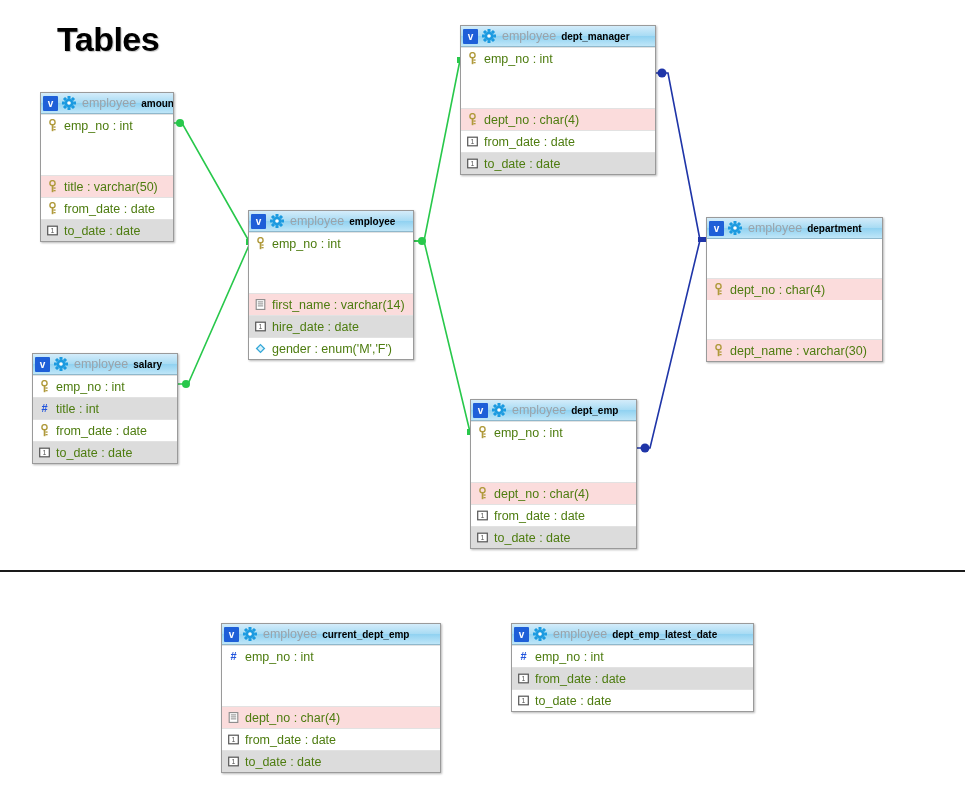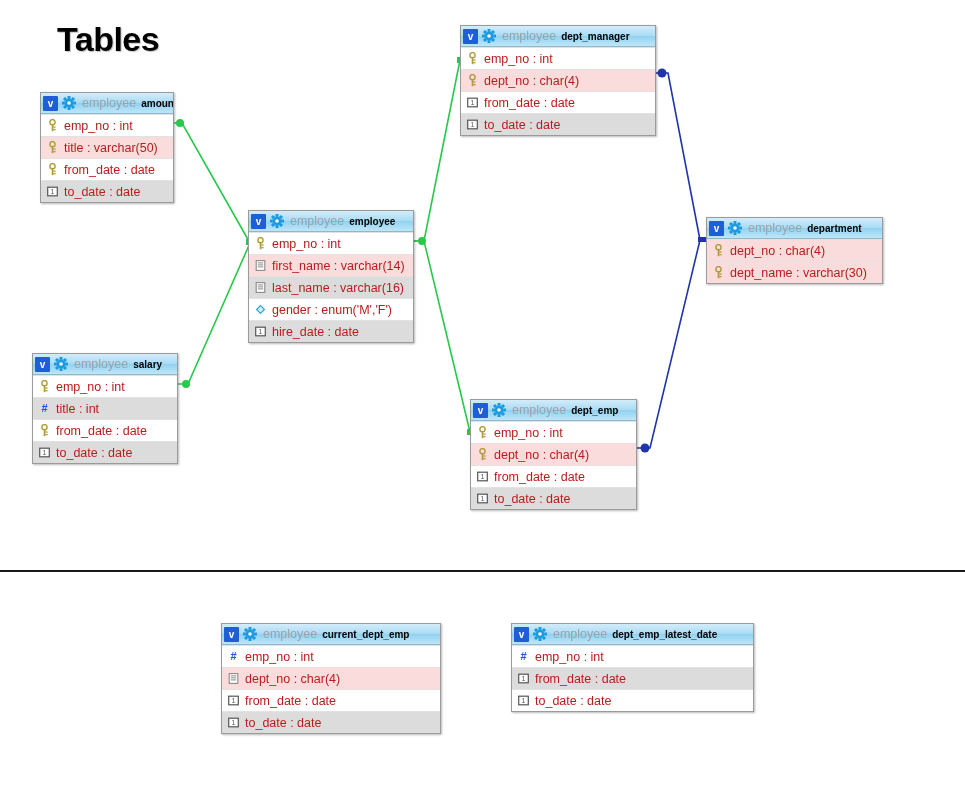--- a/index.html
+++ b/index.html
@@ -87,27 +87,27 @@
     font-weight: bold;
   }
 
   .row {
     display: flex;
     align-items: center;
     height: 22px;
     padding-left: 6px;
     border-top: 1px solid #e2e2e2;
     white-space: nowrap;
-    color: #b91c1c;
+    color: #4d7c0f;
     font-size: 12.5px;
   }
   .row:first-of-type { border-top: none; }
   .row.bg-white { background: #ffffff; }
   .row.bg-gray  { background: #dcdcdc; }
-  .row.bg-pink  { background: #fbdcdc; }
+  .row.bg-pink  { background: #fbdcdc; margin-top: 39px; }
 
   .row-icon {
     width: 11px; height: 13px;
     margin-right: 6px;
     flex: 0 0 auto;
     display: block;
   }
   .row-label { overflow: hidden; text-overflow: clip; }
 </style>
 </head>
@@ -314,308 +314,297 @@
             <rect x="2.8" y="3.4" width="5.4" height="1" fill="#8a8a8a"></rect>
             <rect x="2.8" y="5.4" width="5.4" height="1" fill="#8a8a8a"></rect>
             <rect x="2.8" y="7.4" width="5.4" height="1" fill="#8a8a8a"></rect>
           </svg>
         </span>
         <span class="row-label">first_name : varchar(14)</span>
       </div>
       <div class="row bg-gray">
         <span style="display: flex;">
           <svg class="row-icon" viewBox="0 0 11 13" xmlns="http://www.w3.org/2000/svg">
+            <rect x="0.7" y="2.2" width="9.6" height="8.6" fill="#ffffff" stroke="#555555" stroke-width="1.2"></rect>
+            <text x="5.5" y="9" font-size="7" text-anchor="middle" fill="#555555" font-family="Liberation Sans, sans-serif">1</text>
+          </svg>
+        </span>
+        <span class="row-label">hire_date : date</span>
+      </div>
+      <div class="row bg-white">
+        <span style="display: flex;">
+          <svg class="row-icon" viewBox="0 0 11 13" xmlns="http://www.w3.org/2000/svg">
+            <polygon points="5.5,2.6 9.4,6.5 5.5,10.4 1.6,6.5" fill="#d8f1fb" stroke="#35a8d8" stroke-width="1.3"></polygon>
+          </svg>
+        </span>
+        <span class="row-label">gender : enum('M','F')</span>
+      </div>
+    </div>
+    <div class="entity" style="left: 32px; top: 353px; width: 146px;">
+      <div class="entity-header">
+        <div class="vbadge">v</div>
+        <span style="display: flex;">
+          <svg class="gear-icon" viewBox="0 0 14 14" xmlns="http://www.w3.org/2000/svg">
+            <rect x="11.1" y="5.5" width="3" height="3" fill="#1b9ae0" transform="rotate(0 12.6 7)"></rect>
+            <rect x="9.459797974644665" y="9.459797974644665" width="3" height="3" fill="#1b9ae0" transform="rotate(45 10.959797974644665 10.959797974644665)"></rect>
+            <rect x="5.5" y="11.1" width="3" height="3" fill="#1b9ae0" transform="rotate(90 7 12.6)"></rect>
+            <rect x="1.5402020253553346" y="9.459797974644665" width="3" height="3" fill="#1b9ae0" transform="rotate(135 3.0402020253553346 10.959797974644665)"></rect>
+            <rect x="-0.09999999999999964" y="5.500000000000001" width="3" height="3" fill="#1b9ae0" transform="rotate(180 1.4000000000000004 7.000000000000001)"></rect>
+            <rect x="1.5402020253553332" y="1.5402020253553346" width="3" height="3" fill="#1b9ae0" transform="rotate(225 3.0402020253553332 3.0402020253553346)"></rect>
+            <rect x="5.499999999999999" y="-0.09999999999999964" width="3" height="3" fill="#1b9ae0" transform="rotate(270 6.999999999999999 1.4000000000000004)"></rect>
+            <rect x="9.459797974644665" y="1.5402020253553332" width="3" height="3" fill="#1b9ae0" transform="rotate(315 10.959797974644665 3.0402020253553332)"></rect>
+            <circle cx="7" cy="7" r="4.3" fill="#1b9ae0"></circle>
+            <circle cx="7" cy="7" r="1.8" fill="#ffffff"></circle>
+          </svg>
+        </span>
+        <span class="schema-name">employee</span>
+        <span class="entity-name">salary</span>
+      </div>
+      <div class="row bg-white">
+        <span style="display: flex;">
+          <svg class="row-icon" viewBox="0 0 11 13" xmlns="http://www.w3.org/2000/svg">
+            <circle cx="5.5" cy="3.2" r="2.6" fill="none" stroke="#b09a3c" stroke-width="1.4"></circle>
+            <rect x="4.7" y="5.2" width="1.7" height="7" fill="#b09a3c"></rect>
+            <rect x="6.4" y="7.4" width="2.2" height="1.3" fill="#b09a3c"></rect>
+            <rect x="6.4" y="10" width="2.2" height="1.3" fill="#b09a3c"></rect>
+          </svg>
+        </span>
+        <span class="row-label">emp_no : int</span>
+      </div>
+      <div class="row bg-gray">
+        <span style="display: flex;">
+          <svg class="row-icon" viewBox="0 0 11 13" xmlns="http://www.w3.org/2000/svg">
+            <text x="5.5" y="10" font-size="11" font-weight="bold" text-anchor="middle" fill="#2255dd" font-family="Liberation Sans, sans-serif">#</text>
+          </svg>
+        </span>
+        <span class="row-label">title : int</span>
+      </div>
+      <div class="row bg-white">
+        <span style="display: flex;">
+          <svg class="row-icon" viewBox="0 0 11 13" xmlns="http://www.w3.org/2000/svg">
+            <circle cx="5.5" cy="3.2" r="2.6" fill="none" stroke="#b09a3c" stroke-width="1.4"></circle>
+            <rect x="4.7" y="5.2" width="1.7" height="7" fill="#b09a3c"></rect>
+            <rect x="6.4" y="7.4" width="2.2" height="1.3" fill="#b09a3c"></rect>
+            <rect x="6.4" y="10" width="2.2" height="1.3" fill="#b09a3c"></rect>
+          </svg>
+        </span>
+        <span class="row-label">from_date : date</span>
+      </div>
+      <div class="row bg-gray">
+        <span style="display: flex;">
+          <svg class="row-icon" viewBox="0 0 11 13" xmlns="http://www.w3.org/2000/svg">
+            <rect x="0.7" y="2.2" width="9.6" height="8.6" fill="#ffffff" stroke="#555555" stroke-width="1.2"></rect>
+            <text x="5.5" y="9" font-size="7" text-anchor="middle" fill="#555555" font-family="Liberation Sans, sans-serif">1</text>
+          </svg>
+        </span>
+        <span class="row-label">to_date : date</span>
+      </div>
+    </div>
+    <div class="entity" style="left: 706px; top: 217px; width: 177px;">
+      <div class="entity-header">
+        <div class="vbadge">v</div>
+        <span style="display: flex;">
+          <svg class="gear-icon" viewBox="0 0 14 14" xmlns="http://www.w3.org/2000/svg">
+            <rect x="11.1" y="5.5" width="3" height="3" fill="#1b9ae0" transform="rotate(0 12.6 7)"></rect>
+            <rect x="9.459797974644665" y="9.459797974644665" width="3" height="3" fill="#1b9ae0" transform="rotate(45 10.959797974644665 10.959797974644665)"></rect>
+            <rect x="5.5" y="11.1" width="3" height="3" fill="#1b9ae0" transform="rotate(90 7 12.6)"></rect>
+            <rect x="1.5402020253553346" y="9.459797974644665" width="3" height="3" fill="#1b9ae0" transform="rotate(135 3.0402020253553346 10.959797974644665)"></rect>
+            <rect x="-0.09999999999999964" y="5.500000000000001" width="3" height="3" fill="#1b9ae0" transform="rotate(180 1.4000000000000004 7.000000000000001)"></rect>
+            <rect x="1.5402020253553332" y="1.5402020253553346" width="3" height="3" fill="#1b9ae0" transform="rotate(225 3.0402020253553332 3.0402020253553346)"></rect>
+            <rect x="5.499999999999999" y="-0.09999999999999964" width="3" height="3" fill="#1b9ae0" transform="rotate(270 6.999999999999999 1.4000000000000004)"></rect>
+            <rect x="9.459797974644665" y="1.5402020253553332" width="3" height="3" fill="#1b9ae0" transform="rotate(315 10.959797974644665 3.0402020253553332)"></rect>
+            <circle cx="7" cy="7" r="4.3" fill="#1b9ae0"></circle>
+            <circle cx="7" cy="7" r="1.8" fill="#ffffff"></circle>
+          </svg>
+        </span>
+        <span class="schema-name">employee</span>
+        <span class="entity-name">department</span>
+      </div>
+      <div class="row bg-pink">
+        <span style="display: flex;">
+          <svg class="row-icon" viewBox="0 0 11 13" xmlns="http://www.w3.org/2000/svg">
+            <circle cx="5.5" cy="3.2" r="2.6" fill="none" stroke="#b09a3c" stroke-width="1.4"></circle>
+            <rect x="4.7" y="5.2" width="1.7" height="7" fill="#b09a3c"></rect>
+            <rect x="6.4" y="7.4" width="2.2" height="1.3" fill="#b09a3c"></rect>
+            <rect x="6.4" y="10" width="2.2" height="1.3" fill="#b09a3c"></rect>
+          </svg>
+        </span>
+        <span class="row-label">dept_no : char(4)</span>
+      </div>
+      <div class="row bg-pink">
+        <span style="display: flex;">
+          <svg class="row-icon" viewBox="0 0 11 13" xmlns="http://www.w3.org/2000/svg">
+            <circle cx="5.5" cy="3.2" r="2.6" fill="none" stroke="#b09a3c" stroke-width="1.4"></circle>
+            <rect x="4.7" y="5.2" width="1.7" height="7" fill="#b09a3c"></rect>
+            <rect x="6.4" y="7.4" width="2.2" height="1.3" fill="#b09a3c"></rect>
+            <rect x="6.4" y="10" width="2.2" height="1.3" fill="#b09a3c"></rect>
+          </svg>
+        </span>
+        <span class="row-label">dept_name : varchar(30)</span>
+      </div>
+    </div>
+    <div class="entity" style="left: 470px; top: 399px; width: 167px;">
+      <div class="entity-header">
+        <div class="vbadge">v</div>
+        <span style="display: flex;">
+          <svg class="gear-icon" viewBox="0 0 14 14" xmlns="http://www.w3.org/2000/svg">
+            <rect x="11.1" y="5.5" width="3" height="3" fill="#1b9ae0" transform="rotate(0 12.6 7)"></rect>
+            <rect x="9.459797974644665" y="9.459797974644665" width="3" height="3" fill="#1b9ae0" transform="rotate(45 10.959797974644665 10.959797974644665)"></rect>
+            <rect x="5.5" y="11.1" width="3" height="3" fill="#1b9ae0" transform="rotate(90 7 12.6)"></rect>
+            <rect x="1.5402020253553346" y="9.459797974644665" width="3" height="3" fill="#1b9ae0" transform="rotate(135 3.0402020253553346 10.959797974644665)"></rect>
+            <rect x="-0.09999999999999964" y="5.500000000000001" width="3" height="3" fill="#1b9ae0" transform="rotate(180 1.4000000000000004 7.000000000000001)"></rect>
+            <rect x="1.5402020253553332" y="1.5402020253553346" width="3" height="3" fill="#1b9ae0" transform="rotate(225 3.0402020253553332 3.0402020253553346)"></rect>
+            <rect x="5.499999999999999" y="-0.09999999999999964" width="3" height="3" fill="#1b9ae0" transform="rotate(270 6.999999999999999 1.4000000000000004)"></rect>
+            <rect x="9.459797974644665" y="1.5402020253553332" width="3" height="3" fill="#1b9ae0" transform="rotate(315 10.959797974644665 3.0402020253553332)"></rect>
+            <circle cx="7" cy="7" r="4.3" fill="#1b9ae0"></circle>
+            <circle cx="7" cy="7" r="1.8" fill="#ffffff"></circle>
+          </svg>
+        </span>
+        <span class="schema-name">employee</span>
+        <span class="entity-name">dept_emp</span>
+      </div>
+      <div class="row bg-white">
+        <span style="display: flex;">
+          <svg class="row-icon" viewBox="0 0 11 13" xmlns="http://www.w3.org/2000/svg">
+            <circle cx="5.5" cy="3.2" r="2.6" fill="none" stroke="#b09a3c" stroke-width="1.4"></circle>
+            <rect x="4.7" y="5.2" width="1.7" height="7" fill="#b09a3c"></rect>
+            <rect x="6.4" y="7.4" width="2.2" height="1.3" fill="#b09a3c"></rect>
+            <rect x="6.4" y="10" width="2.2" height="1.3" fill="#b09a3c"></rect>
+          </svg>
+        </span>
+        <span class="row-label">emp_no : int</span>
+      </div>
+      <div class="row bg-pink">
+        <span style="display: flex;">
+          <svg class="row-icon" viewBox="0 0 11 13" xmlns="http://www.w3.org/2000/svg">
+            <circle cx="5.5" cy="3.2" r="2.6" fill="none" stroke="#b09a3c" stroke-width="1.4"></circle>
+            <rect x="4.7" y="5.2" width="1.7" height="7" fill="#b09a3c"></rect>
+            <rect x="6.4" y="7.4" width="2.2" height="1.3" fill="#b09a3c"></rect>
+            <rect x="6.4" y="10" width="2.2" height="1.3" fill="#b09a3c"></rect>
+          </svg>
+        </span>
+        <span class="row-label">dept_no : char(4)</span>
+      </div>
+      <div class="row bg-white">
+        <span style="display: flex;">
+          <svg class="row-icon" viewBox="0 0 11 13" xmlns="http://www.w3.org/2000/svg">
+            <rect x="0.7" y="2.2" width="9.6" height="8.6" fill="#ffffff" stroke="#555555" stroke-width="1.2"></rect>
+            <text x="5.5" y="9" font-size="7" text-anchor="middle" fill="#555555" font-family="Liberation Sans, sans-serif">1</text>
+          </svg>
+        </span>
+        <span class="row-label">from_date : date</span>
+      </div>
+      <div class="row bg-gray">
+        <span style="display: flex;">
+          <svg class="row-icon" viewBox="0 0 11 13" xmlns="http://www.w3.org/2000/svg">
+            <rect x="0.7" y="2.2" width="9.6" height="8.6" fill="#ffffff" stroke="#555555" stroke-width="1.2"></rect>
+            <text x="5.5" y="9" font-size="7" text-anchor="middle" fill="#555555" font-family="Liberation Sans, sans-serif">1</text>
+          </svg>
+        </span>
+        <span class="row-label">to_date : date</span>
+      </div>
+    </div>
+    <div class="entity" style="left: 221px; top: 623px; width: 220px;">
+      <div class="entity-header">
+        <div class="vbadge">v</div>
+        <span style="display: flex;">
+          <svg class="gear-icon" viewBox="0 0 14 14" xmlns="http://www.w3.org/2000/svg">
+            <rect x="11.1" y="5.5" width="3" height="3" fill="#1b9ae0" transform="rotate(0 12.6 7)"></rect>
+            <rect x="9.459797974644665" y="9.459797974644665" width="3" height="3" fill="#1b9ae0" transform="rotate(45 10.959797974644665 10.959797974644665)"></rect>
+            <rect x="5.5" y="11.1" width="3" height="3" fill="#1b9ae0" transform="rotate(90 7 12.6)"></rect>
+            <rect x="1.5402020253553346" y="9.459797974644665" width="3" height="3" fill="#1b9ae0" transform="rotate(135 3.0402020253553346 10.959797974644665)"></rect>
+            <rect x="-0.09999999999999964" y="5.500000000000001" width="3" height="3" fill="#1b9ae0" transform="rotate(180 1.4000000000000004 7.000000000000001)"></rect>
+            <rect x="1.5402020253553332" y="1.5402020253553346" width="3" height="3" fill="#1b9ae0" transform="rotate(225 3.0402020253553332 3.0402020253553346)"></rect>
+            <rect x="5.499999999999999" y="-0.09999999999999964" width="3" height="3" fill="#1b9ae0" transform="rotate(270 6.999999999999999 1.4000000000000004)"></rect>
+            <rect x="9.459797974644665" y="1.5402020253553332" width="3" height="3" fill="#1b9ae0" transform="rotate(315 10.959797974644665 3.0402020253553332)"></rect>
+            <circle cx="7" cy="7" r="4.3" fill="#1b9ae0"></circle>
+            <circle cx="7" cy="7" r="1.8" fill="#ffffff"></circle>
+          </svg>
+        </span>
+        <span class="schema-name">employee</span>
+        <span class="entity-name">current_dept_emp</span>
+      </div>
+      <div class="row bg-white">
+        <span style="display: flex;">
+          <svg class="row-icon" viewBox="0 0 11 13" xmlns="http://www.w3.org/2000/svg">
+            <text x="5.5" y="10" font-size="11" font-weight="bold" text-anchor="middle" fill="#2255dd" font-family="Liberation Sans, sans-serif">#</text>
+          </svg>
+        </span>
+        <span class="row-label">emp_no : int</span>
+      </div>
+      <div class="row bg-pink">
+        <span style="display: flex;">
+          <svg class="row-icon" viewBox="0 0 11 13" xmlns="http://www.w3.org/2000/svg">
             <rect x="1.2" y="1.6" width="8.6" height="9.8" fill="#ffffff" stroke="#8a8a8a" stroke-width="1.1"></rect>
             <rect x="2.8" y="3.4" width="5.4" height="1" fill="#8a8a8a"></rect>
             <rect x="2.8" y="5.4" width="5.4" height="1" fill="#8a8a8a"></rect>
             <rect x="2.8" y="7.4" width="5.4" height="1" fill="#8a8a8a"></rect>
           </svg>
         </span>
-        <span class="row-label">last_name : varchar(16)</span>
-      </div>
-      <div class="row bg-white">
-        <span style="display: flex;">
-          <svg class="row-icon" viewBox="0 0 11 13" xmlns="http://www.w3.org/2000/svg">
-            <polygon points="5.5,2.6 9.4,6.5 5.5,10.4 1.6,6.5" fill="#d8f1fb" stroke="#35a8d8" stroke-width="1.3"></polygon>
-          </svg>
-        </span>
-        <span class="row-label">gender : enum('M','F')</span>
-      </div>
-      <div class="row bg-gray">
-        <span style="display: flex;">
-          <svg class="row-icon" viewBox="0 0 11 13" xmlns="http://www.w3.org/2000/svg">
-            <rect x="0.7" y="2.2" width="9.6" height="8.6" fill="#ffffff" stroke="#555555" stroke-width="1.2"></rect>
-            <text x="5.5" y="9" font-size="7" text-anchor="middle" fill="#555555" font-family="Liberation Sans, sans-serif">1</text>
-          </svg>
-        </span>
-        <span class="row-label">hire_date : date</span>
-      </div>
-    </div>
-    <div class="entity" style="left: 32px; top: 353px; width: 146px;">
-      <div class="entity-header">
-        <div class="vbadge">v</div>
-        <span style="display: flex;">
-          <svg class="gear-icon" viewBox="0 0 14 14" xmlns="http://www.w3.org/2000/svg">
-            <rect x="11.1" y="5.5" width="3" height="3" fill="#1b9ae0" transform="rotate(0 12.6 7)"></rect>
-            <rect x="9.459797974644665" y="9.459797974644665" width="3" height="3" fill="#1b9ae0" transform="rotate(45 10.959797974644665 10.959797974644665)"></rect>
-            <rect x="5.5" y="11.1" width="3" height="3" fill="#1b9ae0" transform="rotate(90 7 12.6)"></rect>
-            <rect x="1.5402020253553346" y="9.459797974644665" width="3" height="3" fill="#1b9ae0" transform="rotate(135 3.0402020253553346 10.959797974644665)"></rect>
-            <rect x="-0.09999999999999964" y="5.500000000000001" width="3" height="3" fill="#1b9ae0" transform="rotate(180 1.4000000000000004 7.000000000000001)"></rect>
-            <rect x="1.5402020253553332" y="1.5402020253553346" width="3" height="3" fill="#1b9ae0" transform="rotate(225 3.0402020253553332 3.0402020253553346)"></rect>
-            <rect x="5.499999999999999" y="-0.09999999999999964" width="3" height="3" fill="#1b9ae0" transform="rotate(270 6.999999999999999 1.4000000000000004)"></rect>
-            <rect x="9.459797974644665" y="1.5402020253553332" width="3" height="3" fill="#1b9ae0" transform="rotate(315 10.959797974644665 3.0402020253553332)"></rect>
-            <circle cx="7" cy="7" r="4.3" fill="#1b9ae0"></circle>
-            <circle cx="7" cy="7" r="1.8" fill="#ffffff"></circle>
-          </svg>
-        </span>
-        <span class="schema-name">employee</span>
-        <span class="entity-name">salary</span>
-      </div>
-      <div class="row bg-white">
-        <span style="display: flex;">
-          <svg class="row-icon" viewBox="0 0 11 13" xmlns="http://www.w3.org/2000/svg">
-            <circle cx="5.5" cy="3.2" r="2.6" fill="none" stroke="#b09a3c" stroke-width="1.4"></circle>
-            <rect x="4.7" y="5.2" width="1.7" height="7" fill="#b09a3c"></rect>
-            <rect x="6.4" y="7.4" width="2.2" height="1.3" fill="#b09a3c"></rect>
-            <rect x="6.4" y="10" width="2.2" height="1.3" fill="#b09a3c"></rect>
+        <span class="row-label">dept_no : char(4)</span>
+      </div>
+      <div class="row bg-white">
+        <span style="display: flex;">
+          <svg class="row-icon" viewBox="0 0 11 13" xmlns="http://www.w3.org/2000/svg">
+            <rect x="0.7" y="2.2" width="9.6" height="8.6" fill="#ffffff" stroke="#555555" stroke-width="1.2"></rect>
+            <text x="5.5" y="9" font-size="7" text-anchor="middle" fill="#555555" font-family="Liberation Sans, sans-serif">1</text>
+          </svg>
+        </span>
+        <span class="row-label">from_date : date</span>
+      </div>
+      <div class="row bg-gray">
+        <span style="display: flex;">
+          <svg class="row-icon" viewBox="0 0 11 13" xmlns="http://www.w3.org/2000/svg">
+            <rect x="0.7" y="2.2" width="9.6" height="8.6" fill="#ffffff" stroke="#555555" stroke-width="1.2"></rect>
+            <text x="5.5" y="9" font-size="7" text-anchor="middle" fill="#555555" font-family="Liberation Sans, sans-serif">1</text>
+          </svg>
+        </span>
+        <span class="row-label">to_date : date</span>
+      </div>
+    </div>
+    <div class="entity" style="left: 511px; top: 623px; width: 243px;">
+      <div class="entity-header">
+        <div class="vbadge">v</div>
+        <span style="display: flex;">
+          <svg class="gear-icon" viewBox="0 0 14 14" xmlns="http://www.w3.org/2000/svg">
+            <rect x="11.1" y="5.5" width="3" height="3" fill="#1b9ae0" transform="rotate(0 12.6 7)"></rect>
+            <rect x="9.459797974644665" y="9.459797974644665" width="3" height="3" fill="#1b9ae0" transform="rotate(45 10.959797974644665 10.959797974644665)"></rect>
+            <rect x="5.5" y="11.1" width="3" height="3" fill="#1b9ae0" transform="rotate(90 7 12.6)"></rect>
+            <rect x="1.5402020253553346" y="9.459797974644665" width="3" height="3" fill="#1b9ae0" transform="rotate(135 3.0402020253553346 10.959797974644665)"></rect>
+            <rect x="-0.09999999999999964" y="5.500000000000001" width="3" height="3" fill="#1b9ae0" transform="rotate(180 1.4000000000000004 7.000000000000001)"></rect>
+            <rect x="1.5402020253553332" y="1.5402020253553346" width="3" height="3" fill="#1b9ae0" transform="rotate(225 3.0402020253553332 3.0402020253553346)"></rect>
+            <rect x="5.499999999999999" y="-0.09999999999999964" width="3" height="3" fill="#1b9ae0" transform="rotate(270 6.999999999999999 1.4000000000000004)"></rect>
+            <rect x="9.459797974644665" y="1.5402020253553332" width="3" height="3" fill="#1b9ae0" transform="rotate(315 10.959797974644665 3.0402020253553332)"></rect>
+            <circle cx="7" cy="7" r="4.3" fill="#1b9ae0"></circle>
+            <circle cx="7" cy="7" r="1.8" fill="#ffffff"></circle>
+          </svg>
+        </span>
+        <span class="schema-name">employee</span>
+        <span class="entity-name">dept_emp_latest_date</span>
+      </div>
+      <div class="row bg-white">
+        <span style="display: flex;">
+          <svg class="row-icon" viewBox="0 0 11 13" xmlns="http://www.w3.org/2000/svg">
+            <text x="5.5" y="10" font-size="11" font-weight="bold" text-anchor="middle" fill="#2255dd" font-family="Liberation Sans, sans-serif">#</text>
           </svg>
         </span>
         <span class="row-label">emp_no : int</span>
       </div>
       <div class="row bg-gray">
         <span style="display: flex;">
           <svg class="row-icon" viewBox="0 0 11 13" xmlns="http://www.w3.org/2000/svg">
-            <text x="5.5" y="10" font-size="11" font-weight="bold" text-anchor="middle" fill="#2255dd" font-family="Liberation Sans, sans-serif">#</text>
-          </svg>
-        </span>
-        <span class="row-label">title : int</span>
-      </div>
-      <div class="row bg-white">
-        <span style="display: flex;">
-          <svg class="row-icon" viewBox="0 0 11 13" xmlns="http://www.w3.org/2000/svg">
-            <circle cx="5.5" cy="3.2" r="2.6" fill="none" stroke="#b09a3c" stroke-width="1.4"></circle>
-            <rect x="4.7" y="5.2" width="1.7" height="7" fill="#b09a3c"></rect>
-            <rect x="6.4" y="7.4" width="2.2" height="1.3" fill="#b09a3c"></rect>
-            <rect x="6.4" y="10" width="2.2" height="1.3" fill="#b09a3c"></rect>
+            <rect x="0.7" y="2.2" width="9.6" height="8.6" fill="#ffffff" stroke="#555555" stroke-width="1.2"></rect>
+            <text x="5.5" y="9" font-size="7" text-anchor="middle" fill="#555555" font-family="Liberation Sans, sans-serif">1</text>
           </svg>
         </span>
         <span class="row-label">from_date : date</span>
       </div>
-      <div class="row bg-gray">
+      <div class="row bg-white">
         <span style="display: flex;">
           <svg class="row-icon" viewBox="0 0 11 13" xmlns="http://www.w3.org/2000/svg">
             <rect x="0.7" y="2.2" width="9.6" height="8.6" fill="#ffffff" stroke="#555555" stroke-width="1.2"></rect>
             <text x="5.5" y="9" font-size="7" text-anchor="middle" fill="#555555" font-family="Liberation Sans, sans-serif">1</text>
           </svg>
         </span>
         <span class="row-label">to_date : date</span>
       </div>
     </div>
-    <div class="entity" style="left: 706px; top: 217px; width: 177px;">
-      <div class="entity-header">
-        <div class="vbadge">v</div>
-        <span style="display: flex;">
-          <svg class="gear-icon" viewBox="0 0 14 14" xmlns="http://www.w3.org/2000/svg">
-            <rect x="11.1" y="5.5" width="3" height="3" fill="#1b9ae0" transform="rotate(0 12.6 7)"></rect>
-            <rect x="9.459797974644665" y="9.459797974644665" width="3" height="3" fill="#1b9ae0" transform="rotate(45 10.959797974644665 10.959797974644665)"></rect>
-            <rect x="5.5" y="11.1" width="3" height="3" fill="#1b9ae0" transform="rotate(90 7 12.6)"></rect>
-            <rect x="1.5402020253553346" y="9.459797974644665" width="3" height="3" fill="#1b9ae0" transform="rotate(135 3.0402020253553346 10.959797974644665)"></rect>
-            <rect x="-0.09999999999999964" y="5.500000000000001" width="3" height="3" fill="#1b9ae0" transform="rotate(180 1.4000000000000004 7.000000000000001)"></rect>
-            <rect x="1.5402020253553332" y="1.5402020253553346" width="3" height="3" fill="#1b9ae0" transform="rotate(225 3.0402020253553332 3.0402020253553346)"></rect>
-            <rect x="5.499999999999999" y="-0.09999999999999964" width="3" height="3" fill="#1b9ae0" transform="rotate(270 6.999999999999999 1.4000000000000004)"></rect>
-            <rect x="9.459797974644665" y="1.5402020253553332" width="3" height="3" fill="#1b9ae0" transform="rotate(315 10.959797974644665 3.0402020253553332)"></rect>
-            <circle cx="7" cy="7" r="4.3" fill="#1b9ae0"></circle>
-            <circle cx="7" cy="7" r="1.8" fill="#ffffff"></circle>
-          </svg>
-        </span>
-        <span class="schema-name">employee</span>
-        <span class="entity-name">department</span>
-      </div>
-      <div class="row bg-pink">
-        <span style="display: flex;">
-          <svg class="row-icon" viewBox="0 0 11 13" xmlns="http://www.w3.org/2000/svg">
-            <circle cx="5.5" cy="3.2" r="2.6" fill="none" stroke="#b09a3c" stroke-width="1.4"></circle>
-            <rect x="4.7" y="5.2" width="1.7" height="7" fill="#b09a3c"></rect>
-            <rect x="6.4" y="7.4" width="2.2" height="1.3" fill="#b09a3c"></rect>
-            <rect x="6.4" y="10" width="2.2" height="1.3" fill="#b09a3c"></rect>
-          </svg>
-        </span>
-        <span class="row-label">dept_no : char(4)</span>
-      </div>
-      <div class="row bg-pink">
-        <span style="display: flex;">
-          <svg class="row-icon" viewBox="0 0 11 13" xmlns="http://www.w3.org/2000/svg">
-            <circle cx="5.5" cy="3.2" r="2.6" fill="none" stroke="#b09a3c" stroke-width="1.4"></circle>
-            <rect x="4.7" y="5.2" width="1.7" height="7" fill="#b09a3c"></rect>
-            <rect x="6.4" y="7.4" width="2.2" height="1.3" fill="#b09a3c"></rect>
-            <rect x="6.4" y="10" width="2.2" height="1.3" fill="#b09a3c"></rect>
-          </svg>
-        </span>
-        <span class="row-label">dept_name : varchar(30)</span>
-      </div>
-    </div>
-    <div class="entity" style="left: 470px; top: 399px; width: 167px;">
-      <div class="entity-header">
-        <div class="vbadge">v</div>
-        <span style="display: flex;">
-          <svg class="gear-icon" viewBox="0 0 14 14" xmlns="http://www.w3.org/2000/svg">
-            <rect x="11.1" y="5.5" width="3" height="3" fill="#1b9ae0" transform="rotate(0 12.6 7)"></rect>
-            <rect x="9.459797974644665" y="9.459797974644665" width="3" height="3" fill="#1b9ae0" transform="rotate(45 10.959797974644665 10.959797974644665)"></rect>
-            <rect x="5.5" y="11.1" width="3" height="3" fill="#1b9ae0" transform="rotate(90 7 12.6)"></rect>
-            <rect x="1.5402020253553346" y="9.459797974644665" width="3" height="3" fill="#1b9ae0" transform="rotate(135 3.0402020253553346 10.959797974644665)"></rect>
-            <rect x="-0.09999999999999964" y="5.500000000000001" width="3" height="3" fill="#1b9ae0" transform="rotate(180 1.4000000000000004 7.000000000000001)"></rect>
-            <rect x="1.5402020253553332" y="1.5402020253553346" width="3" height="3" fill="#1b9ae0" transform="rotate(225 3.0402020253553332 3.0402020253553346)"></rect>
-            <rect x="5.499999999999999" y="-0.09999999999999964" width="3" height="3" fill="#1b9ae0" transform="rotate(270 6.999999999999999 1.4000000000000004)"></rect>
-            <rect x="9.459797974644665" y="1.5402020253553332" width="3" height="3" fill="#1b9ae0" transform="rotate(315 10.959797974644665 3.0402020253553332)"></rect>
-            <circle cx="7" cy="7" r="4.3" fill="#1b9ae0"></circle>
-            <circle cx="7" cy="7" r="1.8" fill="#ffffff"></circle>
-          </svg>
-        </span>
-        <span class="schema-name">employee</span>
-        <span class="entity-name">dept_emp</span>
-      </div>
-      <div class="row bg-white">
-        <span style="display: flex;">
-          <svg class="row-icon" viewBox="0 0 11 13" xmlns="http://www.w3.org/2000/svg">
-            <circle cx="5.5" cy="3.2" r="2.6" fill="none" stroke="#b09a3c" stroke-width="1.4"></circle>
-            <rect x="4.7" y="5.2" width="1.7" height="7" fill="#b09a3c"></rect>
-            <rect x="6.4" y="7.4" width="2.2" height="1.3" fill="#b09a3c"></rect>
-            <rect x="6.4" y="10" width="2.2" height="1.3" fill="#b09a3c"></rect>
-          </svg>
-        </span>
-        <span class="row-label">emp_no : int</span>
-      </div>
-      <div class="row bg-pink">
-        <span style="display: flex;">
-          <svg class="row-icon" viewBox="0 0 11 13" xmlns="http://www.w3.org/2000/svg">
-            <circle cx="5.5" cy="3.2" r="2.6" fill="none" stroke="#b09a3c" stroke-width="1.4"></circle>
-            <rect x="4.7" y="5.2" width="1.7" height="7" fill="#b09a3c"></rect>
-            <rect x="6.4" y="7.4" width="2.2" height="1.3" fill="#b09a3c"></rect>
-            <rect x="6.4" y="10" width="2.2" height="1.3" fill="#b09a3c"></rect>
-          </svg>
-        </span>
-        <span class="row-label">dept_no : char(4)</span>
-      </div>
-      <div class="row bg-white">
-        <span style="display: flex;">
-          <svg class="row-icon" viewBox="0 0 11 13" xmlns="http://www.w3.org/2000/svg">
-            <rect x="0.7" y="2.2" width="9.6" height="8.6" fill="#ffffff" stroke="#555555" stroke-width="1.2"></rect>
-            <text x="5.5" y="9" font-size="7" text-anchor="middle" fill="#555555" font-family="Liberation Sans, sans-serif">1</text>
-          </svg>
-        </span>
-        <span class="row-label">from_date : date</span>
-      </div>
-      <div class="row bg-gray">
-        <span style="display: flex;">
-          <svg class="row-icon" viewBox="0 0 11 13" xmlns="http://www.w3.org/2000/svg">
-            <rect x="0.7" y="2.2" width="9.6" height="8.6" fill="#ffffff" stroke="#555555" stroke-width="1.2"></rect>
-            <text x="5.5" y="9" font-size="7" text-anchor="middle" fill="#555555" font-family="Liberation Sans, sans-serif">1</text>
-          </svg>
-        </span>
-        <span class="row-label">to_date : date</span>
-      </div>
-    </div>
-    <div class="entity" style="left: 221px; top: 623px; width: 220px;">
-      <div class="entity-header">
-        <div class="vbadge">v</div>
-        <span style="display: flex;">
-          <svg class="gear-icon" viewBox="0 0 14 14" xmlns="http://www.w3.org/2000/svg">
-            <rect x="11.1" y="5.5" width="3" height="3" fill="#1b9ae0" transform="rotate(0 12.6 7)"></rect>
-            <rect x="9.459797974644665" y="9.459797974644665" width="3" height="3" fill="#1b9ae0" transform="rotate(45 10.959797974644665 10.959797974644665)"></rect>
-            <rect x="5.5" y="11.1" width="3" height="3" fill="#1b9ae0" transform="rotate(90 7 12.6)"></rect>
-            <rect x="1.5402020253553346" y="9.459797974644665" width="3" height="3" fill="#1b9ae0" transform="rotate(135 3.0402020253553346 10.959797974644665)"></rect>
-            <rect x="-0.09999999999999964" y="5.500000000000001" width="3" height="3" fill="#1b9ae0" transform="rotate(180 1.4000000000000004 7.000000000000001)"></rect>
-            <rect x="1.5402020253553332" y="1.5402020253553346" width="3" height="3" fill="#1b9ae0" transform="rotate(225 3.0402020253553332 3.0402020253553346)"></rect>
-            <rect x="5.499999999999999" y="-0.09999999999999964" width="3" height="3" fill="#1b9ae0" transform="rotate(270 6.999999999999999 1.4000000000000004)"></rect>
-            <rect x="9.459797974644665" y="1.5402020253553332" width="3" height="3" fill="#1b9ae0" transform="rotate(315 10.959797974644665 3.0402020253553332)"></rect>
-            <circle cx="7" cy="7" r="4.3" fill="#1b9ae0"></circle>
-            <circle cx="7" cy="7" r="1.8" fill="#ffffff"></circle>
-          </svg>
-        </span>
-        <span class="schema-name">employee</span>
-        <span class="entity-name">current_dept_emp</span>
-      </div>
-      <div class="row bg-white">
-        <span style="display: flex;">
-          <svg class="row-icon" viewBox="0 0 11 13" xmlns="http://www.w3.org/2000/svg">
-            <text x="5.5" y="10" font-size="11" font-weight="bold" text-anchor="middle" fill="#2255dd" font-family="Liberation Sans, sans-serif">#</text>
-          </svg>
-        </span>
-        <span class="row-label">emp_no : int</span>
-      </div>
-      <div class="row bg-pink">
-        <span style="display: flex;">
-          <svg class="row-icon" viewBox="0 0 11 13" xmlns="http://www.w3.org/2000/svg">
-            <rect x="1.2" y="1.6" width="8.6" height="9.8" fill="#ffffff" stroke="#8a8a8a" stroke-width="1.1"></rect>
-            <rect x="2.8" y="3.4" width="5.4" height="1" fill="#8a8a8a"></rect>
-            <rect x="2.8" y="5.4" width="5.4" height="1" fill="#8a8a8a"></rect>
-            <rect x="2.8" y="7.4" width="5.4" height="1" fill="#8a8a8a"></rect>
-          </svg>
-        </span>
-        <span class="row-label">dept_no : char(4)</span>
-      </div>
-      <div class="row bg-white">
-        <span style="display: flex;">
-          <svg class="row-icon" viewBox="0 0 11 13" xmlns="http://www.w3.org/2000/svg">
-            <rect x="0.7" y="2.2" width="9.6" height="8.6" fill="#ffffff" stroke="#555555" stroke-width="1.2"></rect>
-            <text x="5.5" y="9" font-size="7" text-anchor="middle" fill="#555555" font-family="Liberation Sans, sans-serif">1</text>
-          </svg>
-        </span>
-        <span class="row-label">from_date : date</span>
-      </div>
-      <div class="row bg-gray">
-        <span style="display: flex;">
-          <svg class="row-icon" viewBox="0 0 11 13" xmlns="http://www.w3.org/2000/svg">
-            <rect x="0.7" y="2.2" width="9.6" height="8.6" fill="#ffffff" stroke="#555555" stroke-width="1.2"></rect>
-            <text x="5.5" y="9" font-size="7" text-anchor="middle" fill="#555555" font-family="Liberation Sans, sans-serif">1</text>
-          </svg>
-        </span>
-        <span class="row-label">to_date : date</span>
-      </div>
-    </div>
-    <div class="entity" style="left: 511px; top: 623px; width: 243px;">
-      <div class="entity-header">
-        <div class="vbadge">v</div>
-        <span style="display: flex;">
-          <svg class="gear-icon" viewBox="0 0 14 14" xmlns="http://www.w3.org/2000/svg">
-            <rect x="11.1" y="5.5" width="3" height="3" fill="#1b9ae0" transform="rotate(0 12.6 7)"></rect>
-            <rect x="9.459797974644665" y="9.459797974644665" width="3" height="3" fill="#1b9ae0" transform="rotate(45 10.959797974644665 10.959797974644665)"></rect>
-            <rect x="5.5" y="11.1" width="3" height="3" fill="#1b9ae0" transform="rotate(90 7 12.6)"></rect>
-            <rect x="1.5402020253553346" y="9.459797974644665" width="3" height="3" fill="#1b9ae0" transform="rotate(135 3.0402020253553346 10.959797974644665)"></rect>
-            <rect x="-0.09999999999999964" y="5.500000000000001" width="3" height="3" fill="#1b9ae0" transform="rotate(180 1.4000000000000004 7.000000000000001)"></rect>
-            <rect x="1.5402020253553332" y="1.5402020253553346" width="3" height="3" fill="#1b9ae0" transform="rotate(225 3.0402020253553332 3.0402020253553346)"></rect>
-            <rect x="5.499999999999999" y="-0.09999999999999964" width="3" height="3" fill="#1b9ae0" transform="rotate(270 6.999999999999999 1.4000000000000004)"></rect>
-            <rect x="9.459797974644665" y="1.5402020253553332" width="3" height="3" fill="#1b9ae0" transform="rotate(315 10.959797974644665 3.0402020253553332)"></rect>
-            <circle cx="7" cy="7" r="4.3" fill="#1b9ae0"></circle>
-            <circle cx="7" cy="7" r="1.8" fill="#ffffff"></circle>
-          </svg>
-        </span>
-        <span class="schema-name">employee</span>
-        <span class="entity-name">dept_emp_latest_date</span>
-      </div>
-      <div class="row bg-white">
-        <span style="display: flex;">
-          <svg class="row-icon" viewBox="0 0 11 13" xmlns="http://www.w3.org/2000/svg">
-            <text x="5.5" y="10" font-size="11" font-weight="bold" text-anchor="middle" fill="#2255dd" font-family="Liberation Sans, sans-serif">#</text>
-          </svg>
-        </span>
-        <span class="row-label">emp_no : int</span>
-      </div>
-      <div class="row bg-gray">
-        <span style="display: flex;">
-          <svg class="row-icon" viewBox="0 0 11 13" xmlns="http://www.w3.org/2000/svg">
-            <rect x="0.7" y="2.2" width="9.6" height="8.6" fill="#ffffff" stroke="#555555" stroke-width="1.2"></rect>
-            <text x="5.5" y="9" font-size="7" text-anchor="middle" fill="#555555" font-family="Liberation Sans, sans-serif">1</text>
-          </svg>
-        </span>
-        <span class="row-label">from_date : date</span>
-      </div>
-      <div class="row bg-white">
-        <span style="display: flex;">
-          <svg class="row-icon" viewBox="0 0 11 13" xmlns="http://www.w3.org/2000/svg">
-            <rect x="0.7" y="2.2" width="9.6" height="8.6" fill="#ffffff" stroke="#555555" stroke-width="1.2"></rect>
-            <text x="5.5" y="9" font-size="7" text-anchor="middle" fill="#555555" font-family="Liberation Sans, sans-serif">1</text>
-          </svg>
-        </span>
-        <span class="row-label">to_date : date</span>
-      </div>
-    </div>
   </div>
 
 </body></html>

